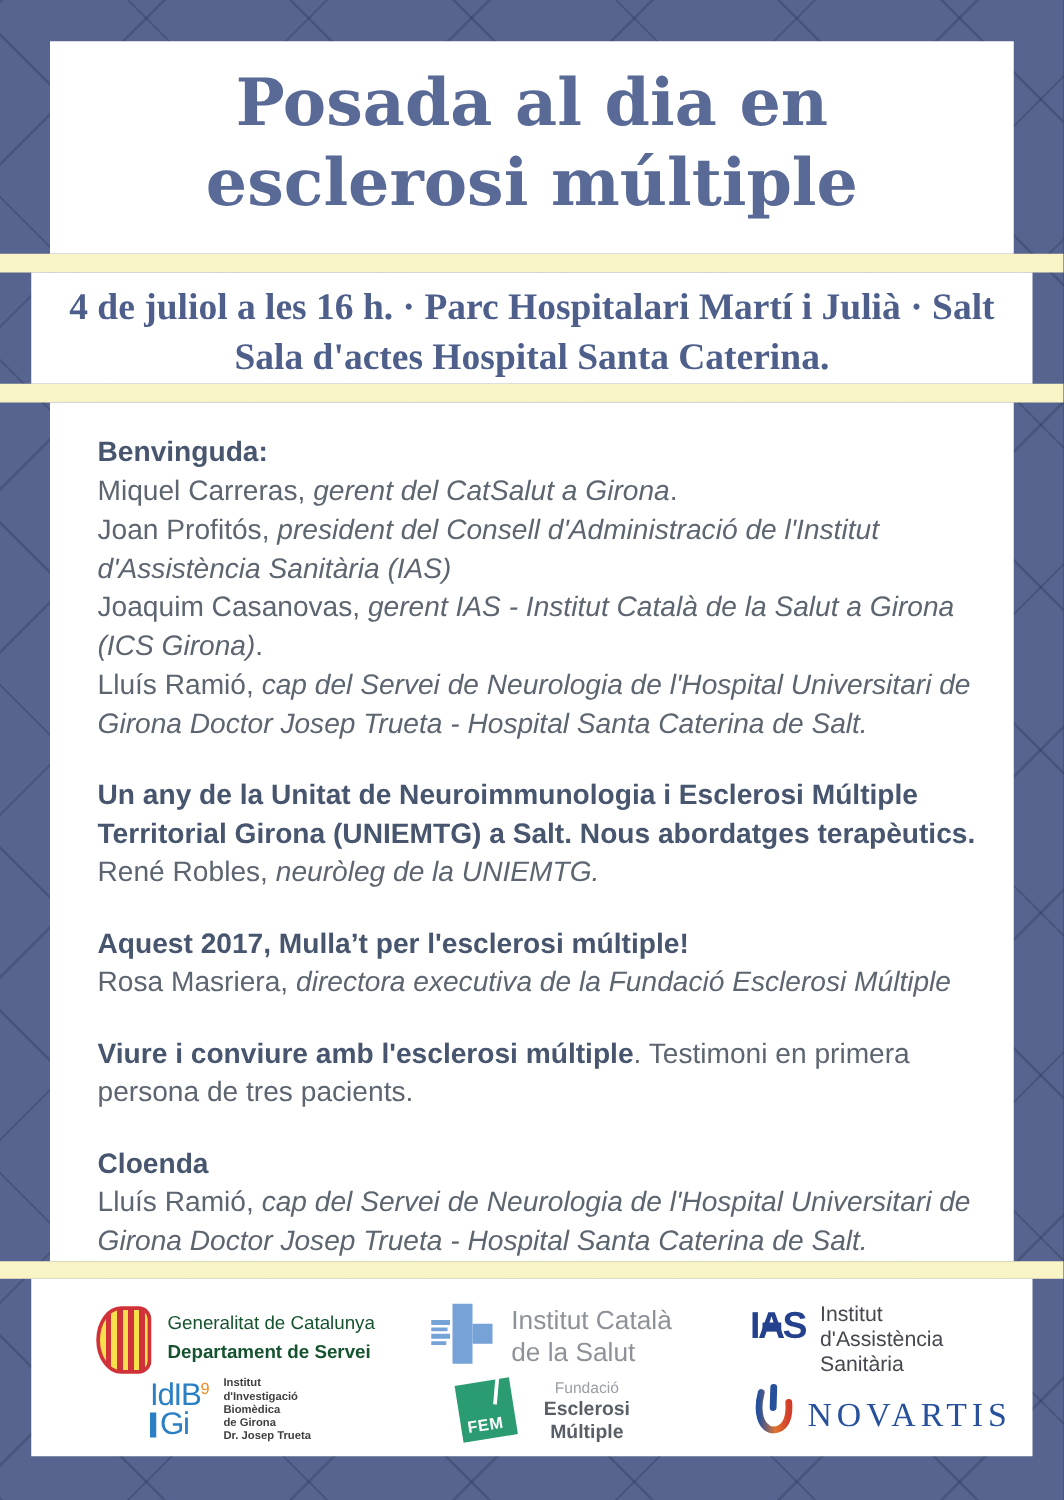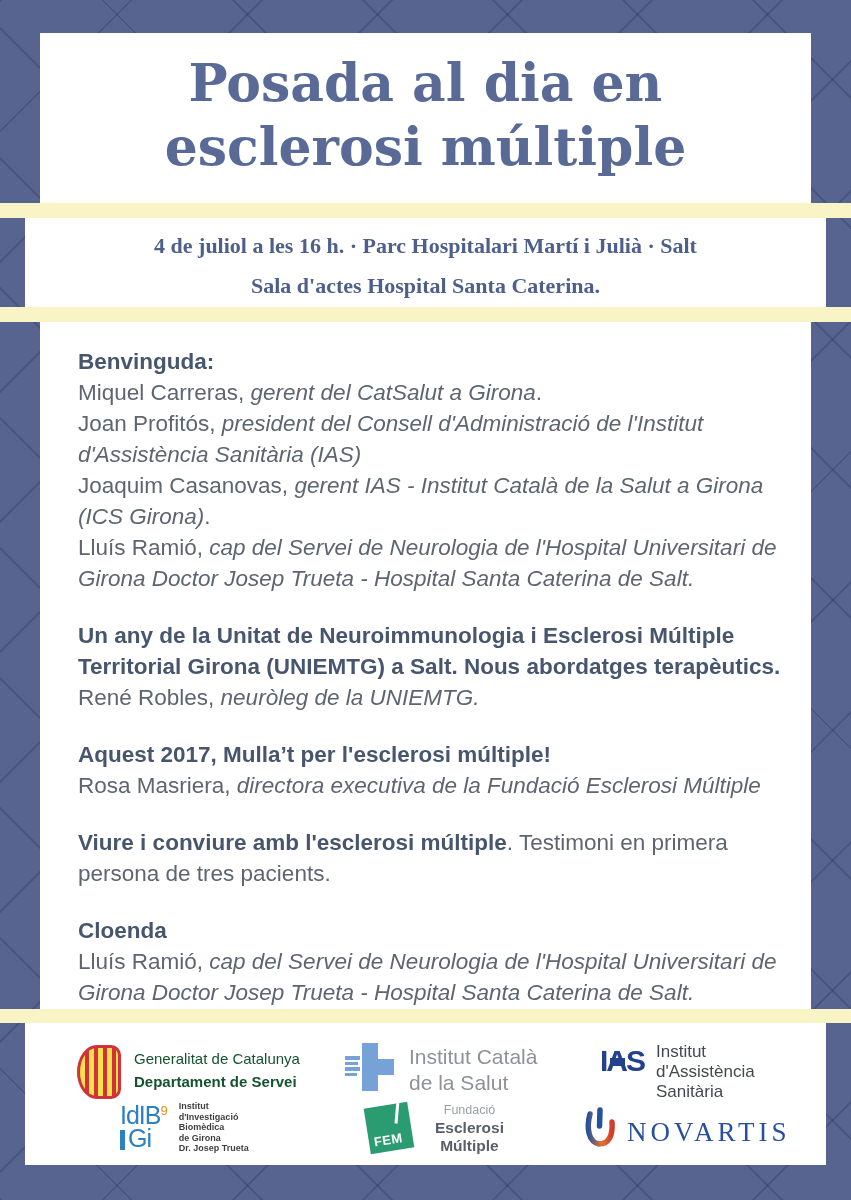--- a/index.html
+++ b/index.html
@@ -20,21 +20,21 @@
   .date-band{left:25px;top:218px;width:801px;height:89px;text-align:center;padding-top:8px;box-sizing:border-box;}
   .body-band{left:40px;top:322px;width:771px;height:687px;box-sizing:border-box;padding:24px 28px 0 38px;}
   .logo-band{left:25px;top:1023px;width:801px;height:142px;}
 
   .poster-title{
     font-family:"DejaVu Serif", serif;font-weight:700;color:#5a6a96;
     font-size:52px;line-height:64px;text-align:center;margin-top:-6px;
   }
   .date-line{
     font-family:"Liberation Serif", serif;font-weight:700;color:#4d5f8a;
-    font-size:22px;line-height:40px;white-space:nowrap;
+    font-size:30px;line-height:40px;white-space:nowrap;
   }
 
   .program{font-size:22.5px;line-height:31px;color:#5d6670;}
   .program-section{margin:0 0 26px 0;}
   .run-b{font-weight:700;color:#47566e;margin-top:28px;}
   .run-i{font-style:italic;}
   .run-n{}
 
   
   .logo-group{position:absolute;display:flex;align-items:flex-start;}
@@ -74,21 +74,21 @@
   
   .fem-group{left:340px;top:74px;gap:14px;}
   .fem-icon{position:relative;width:56px;height:58px;}
   .fem-main{position:absolute;left:2px;top:8px;width:44px;height:46px;background:#2b9c72;transform:rotate(-9deg);}
   .fem-main::after{content:'';position:absolute;right:10px;top:-4px;width:3px;height:24px;background:#ffffff;transform:rotate(14deg);}
   .fem-abbr{position:absolute;left:5px;bottom:4px;color:#ffffff;font-weight:700;font-size:13px;letter-spacing:0.5px;}
   .fem-text{font-size:15.5px;line-height:18px;font-weight:700;color:#585f66;padding-top:4px;text-align:center;}
   .fem-fund{font-size:12.5px;font-weight:400;color:#9aa0a6;}
 
   
-  .novartis-group{left:558px;top:84px;gap:10px;align-items:center;}
+  .novartis-group{left:577px;top:84px;gap:10px;align-items:center;}
   .novartis-text{font-family:"Liberation Serif", serif;font-size:27px;letter-spacing:4px;color:#27519c;}
 </style>
 </head>
 <body>
 
 <div class="poster">
 
   <div class="band title-band">
     <div class="poster-title">
       <div>Posada al dia en</div>

